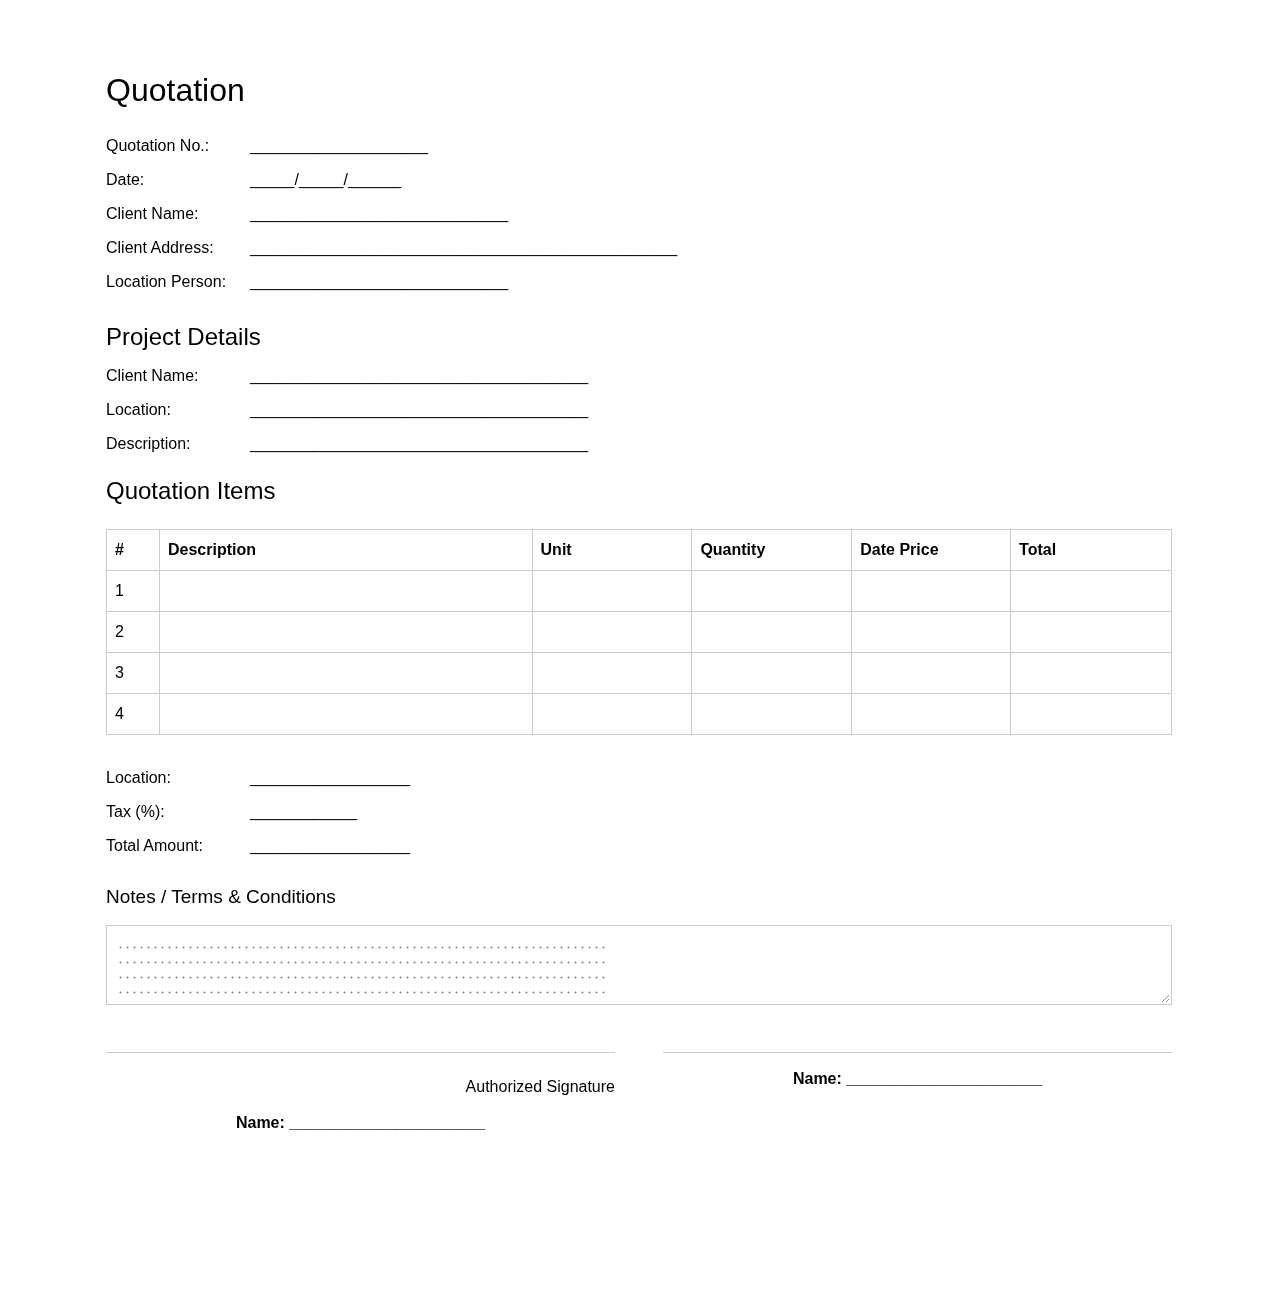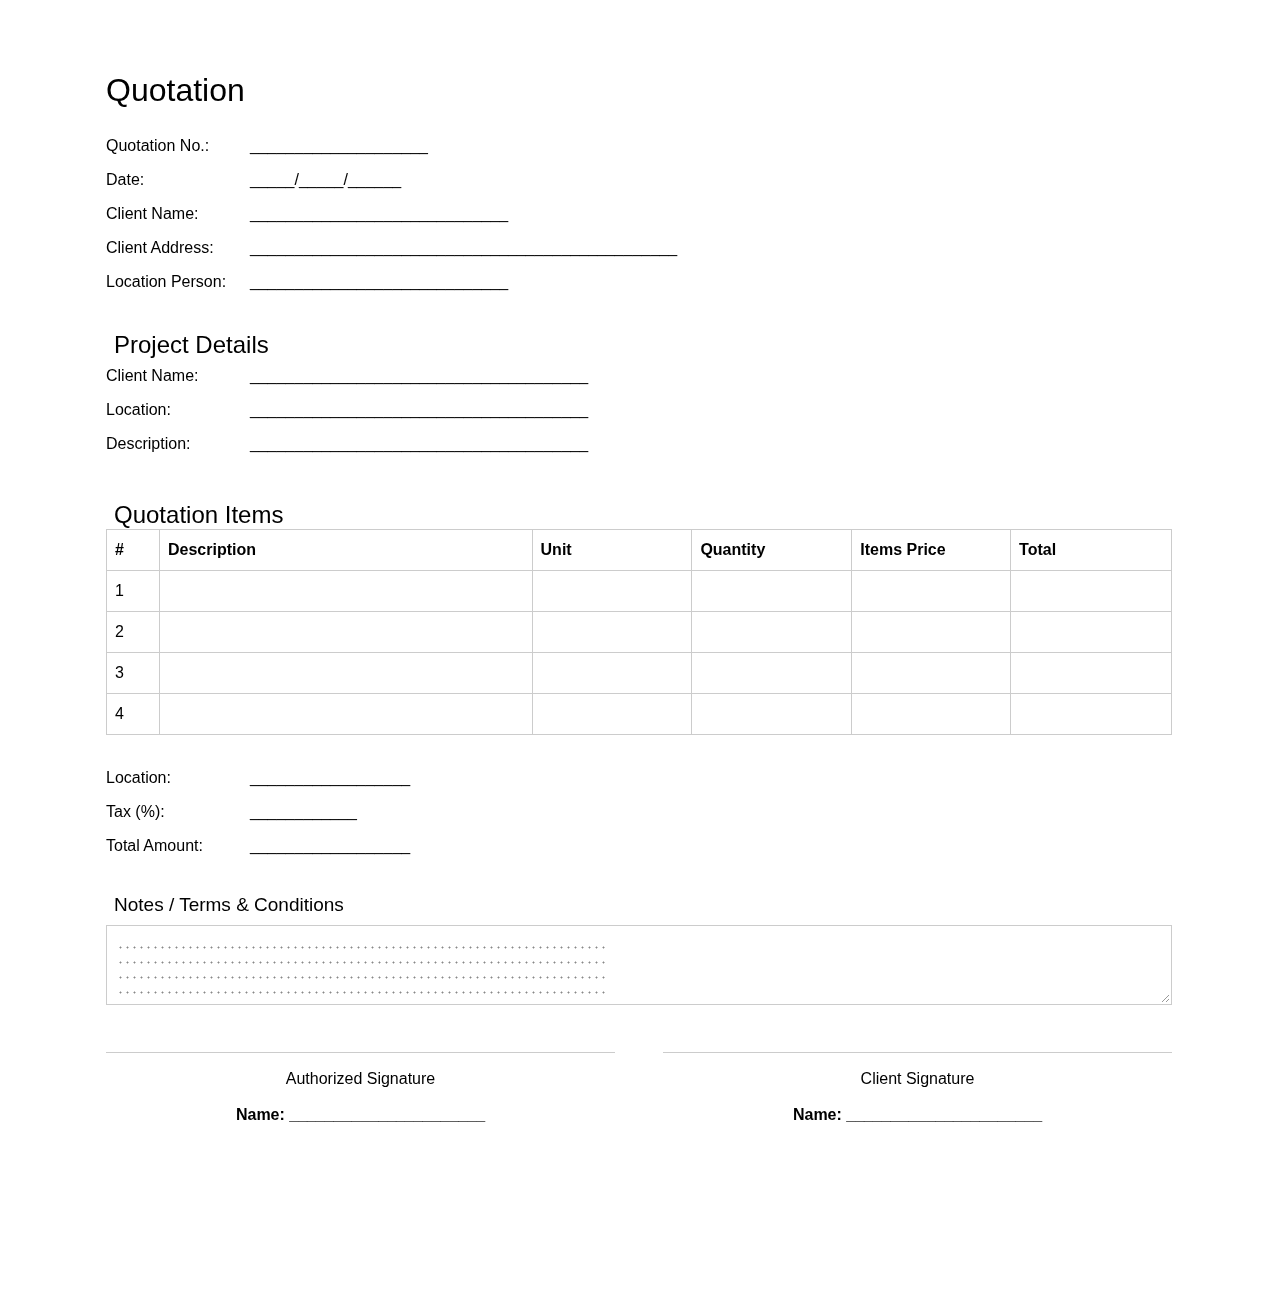--- a/index.html
+++ b/index.html
@@ -2,21 +2,21 @@
 <html><head>
 <meta charset="utf-8">
 <style>
   html, body { margin: 0; padding: 0; background: #ffffff; }
   body {
     width: 1278px; height: 1300px; position: relative; overflow: hidden;
     font-family: "Liberation Sans", sans-serif; color: #000;
   }
   .page { position: absolute; left: 106px; top: 0; width: 1066px; }
   h1 { position: absolute; top: 72px; left: 0; margin: 0; font-size: 32px; font-weight: normal; line-height: 36px; }
-  h2 { position: absolute; left: 0; margin: 8px; font-weight: normal; }
+  h2 { position: absolute; left: 0; margin: 0; font-weight: normal; }
   .h2-lg { font-size: 24px; line-height: 28px; }
   .h2-sm { font-size: 19px; line-height: 22px; }
   .field { position: absolute; left: 0; height: 20px; font-size: 16px; line-height: 20px; white-space: nowrap; }
   .field .lbl { position: absolute; left: 0; top: 0; }
   .field .blank { position: absolute; left: 144px; top: 0; letter-spacing: 0; text-align: right; }
   table.items {
     position: absolute; left: 0; top: 529px; width: 1066px; border-collapse: collapse;
     font-size: 16px;
   }
   table.items th, table.items td {
@@ -32,21 +32,21 @@
   }
   .notes .dot-row {
     height: 15px; background-image: radial-gradient(circle, #888 0.9px, transparent 1.1px);
     background-size: 7px 15px; background-repeat: repeat-x; background-position: 0 5px;
   }
   .notes .resize {
     position: absolute; right: 2px; bottom: 2px; width: 8px; height: 8px;
   }
   .sig { position: absolute; top: 1052px; width: 509px; text-align: center; font-size: 16px; }
   .sig .line { border-top: 1px solid #cccccc; height: 0; }
-  .sig .title { margin-top: 16px; line-height: 20px; }
+  .sig .title { margin-top: 24px; line-height: 20px; text-align: right; }
   .sig .name { margin-top: 16px; line-height: 20px; font-weight: bold; }
 </style>
 </head>
 <body>
 
 <div class="page">
   <h1>Quotation</h1>
 
   <div class="field" style="top:136px">
     <span class="lbl">Quotation No.:</span>
@@ -77,38 +77,38 @@
   </div>
   <div class="field" style="top:400px">
     <span class="lbl">Location:</span>
     <span class="blank">______________________________________</span>
   </div>
   <div class="field" style="top:434px">
     <span class="lbl">Description:</span>
     <span class="blank">______________________________________</span>
   </div>
 
-  <h2 class="h2-lg" style="top:493px">Quotation Items</h2>
+  <h2 class="h2-lg" style="top:477px">Quotation Items</h2>
 
   <table class="items">
     <colgroup>
       <col style="width:53px">
         <col style="width:373px">
         <col style="width:160px">
         <col style="width:160px">
         <col style="width:159px">
         <col style="width:161px">
     </colgroup>
     <thead>
       <tr>
         <th>#</th>
         <th>Description</th>
         <th>Unit</th>
         <th>Quantity</th>
-        <th>Items Price</th>
+        <th>Date Price</th>
         <th>Total</th>
       </tr>
     </thead>
     <tbody>
       <tr>
         <td>1</td>
         <td></td>
         <td></td>
         <td></td>
         <td></td>
@@ -174,19 +174,18 @@
     <div class="line"></div>
     <div class="title">Authorized Signature</div>
     <div class="name">
       <span>Name:</span>
       <span>______________________</span>
     </div>
   </div>
 
   <div class="sig" style="left:557px">
     <div class="line"></div>
-    <div class="title">Client Signature</div>
     <div class="name">
       <span>Name:</span>
       <span>______________________</span>
     </div>
   </div>
 </div>
 
 </body></html>

